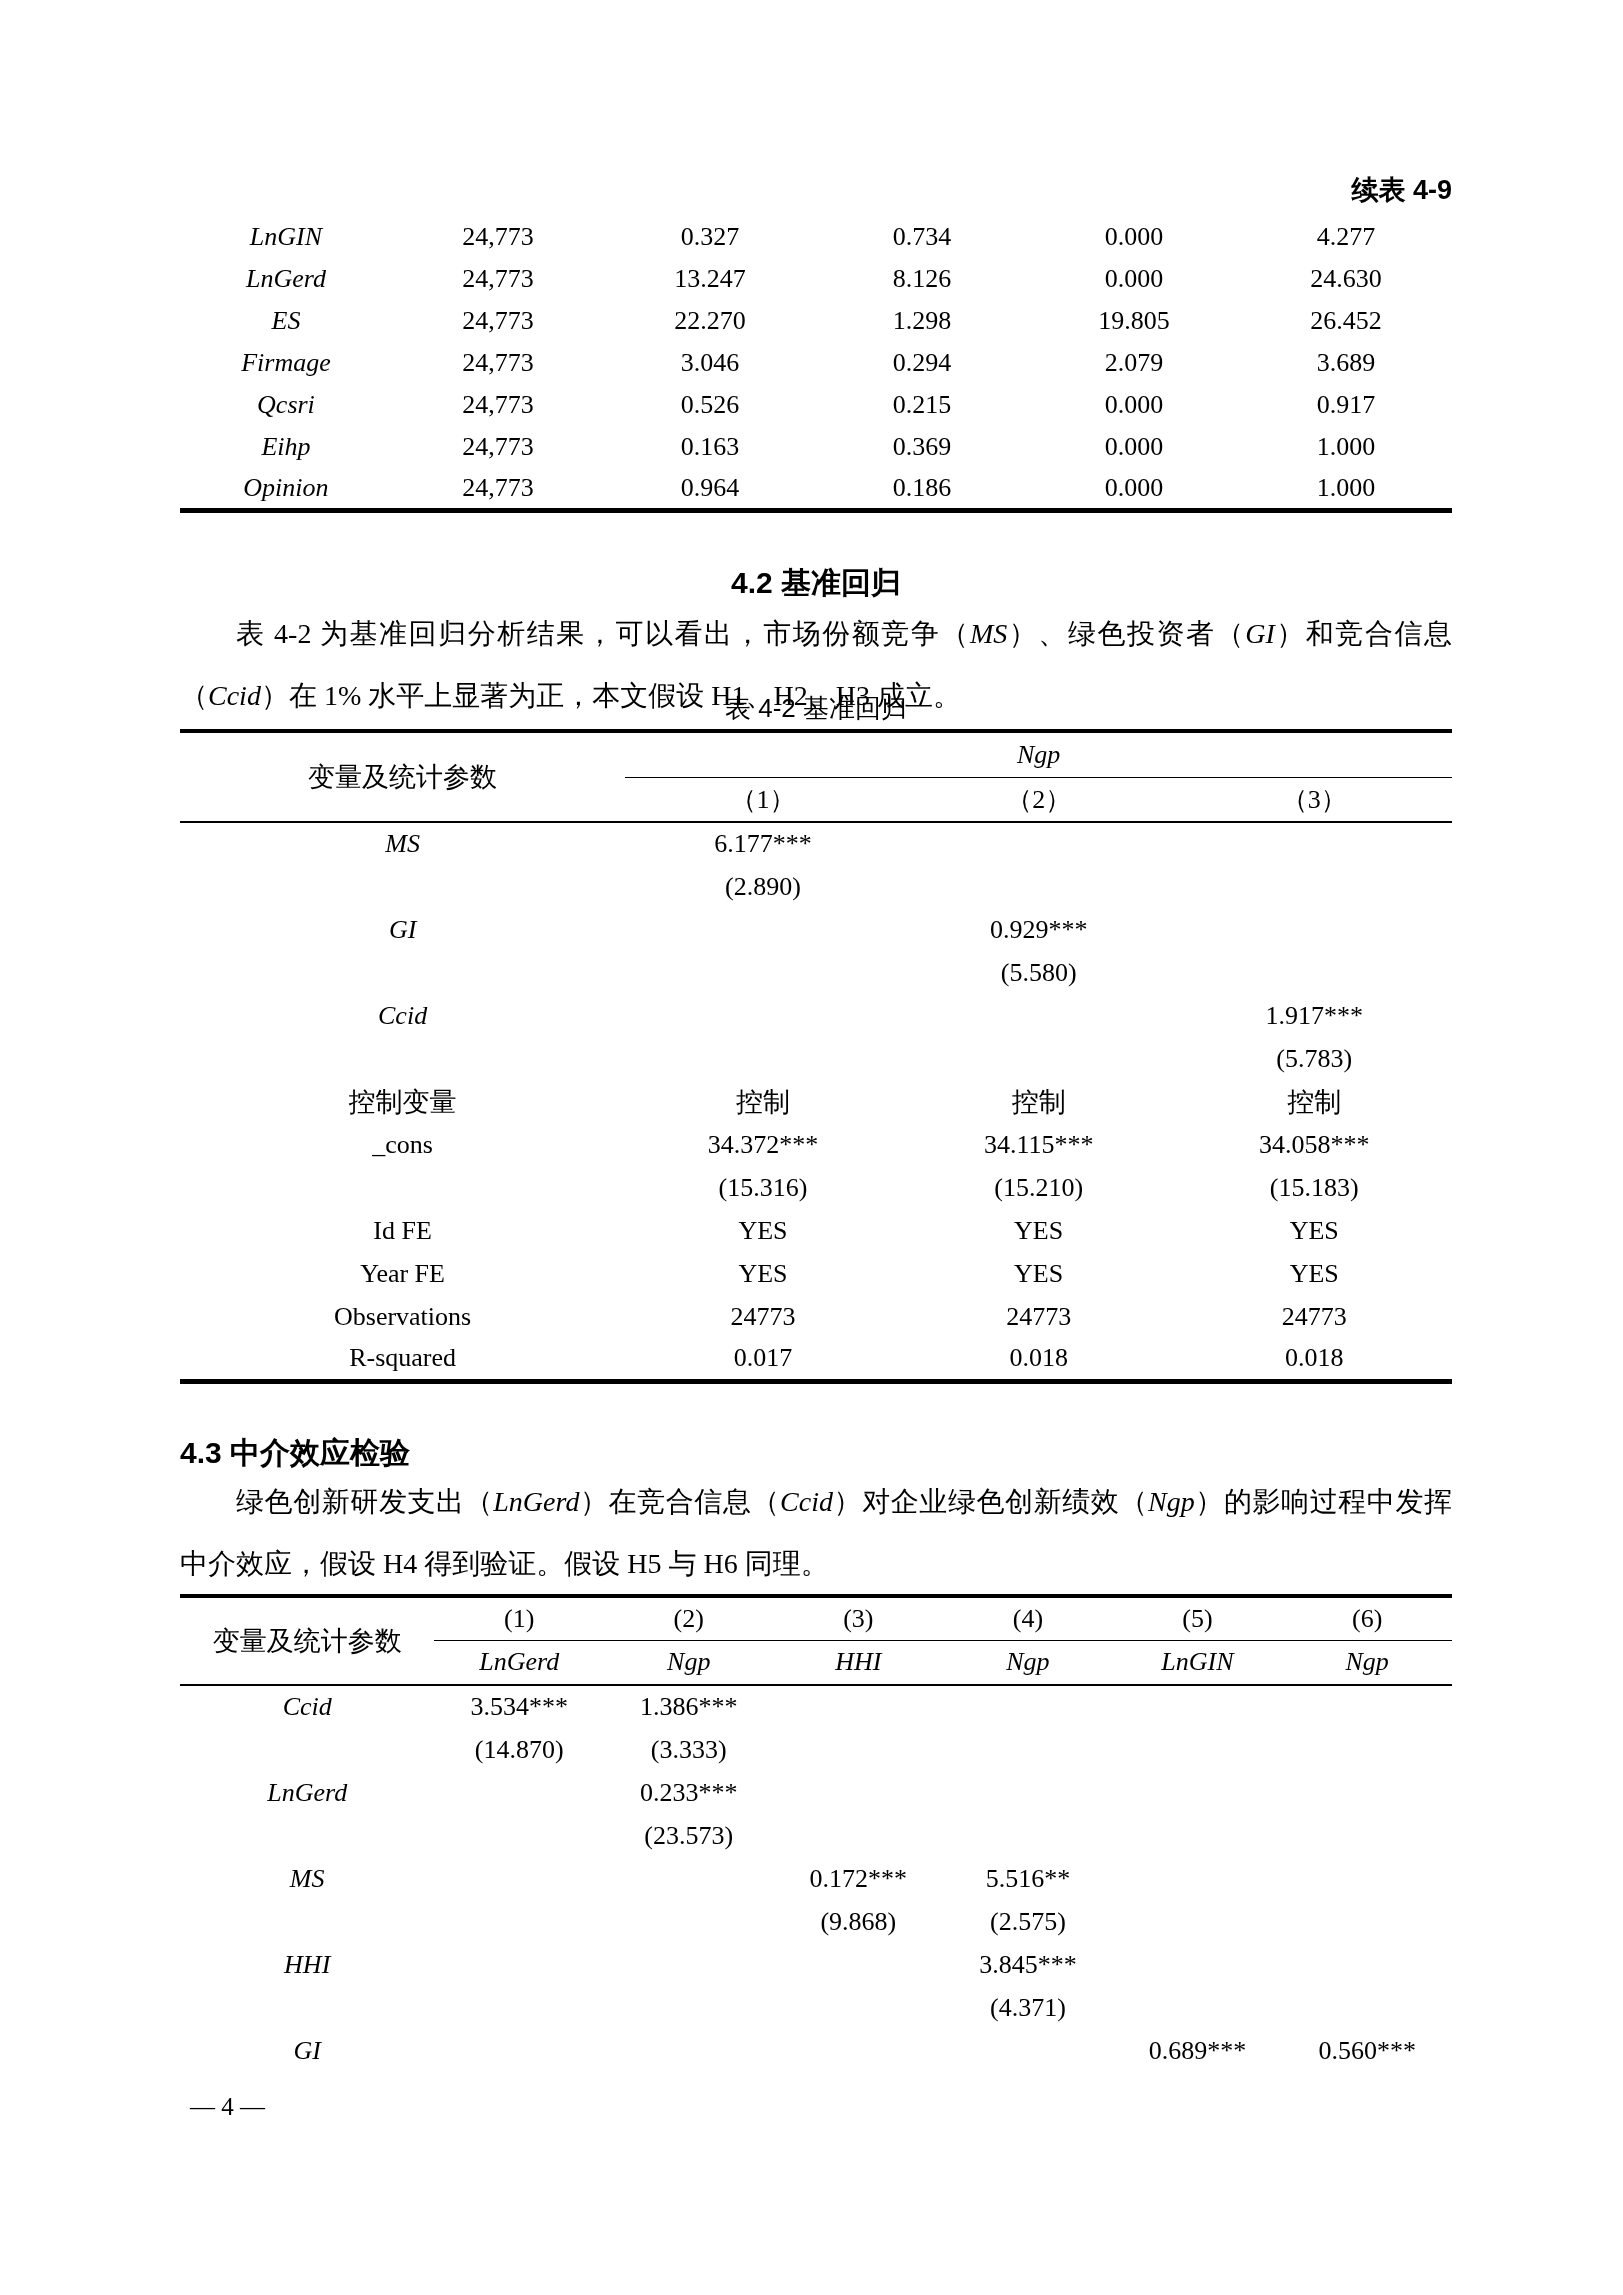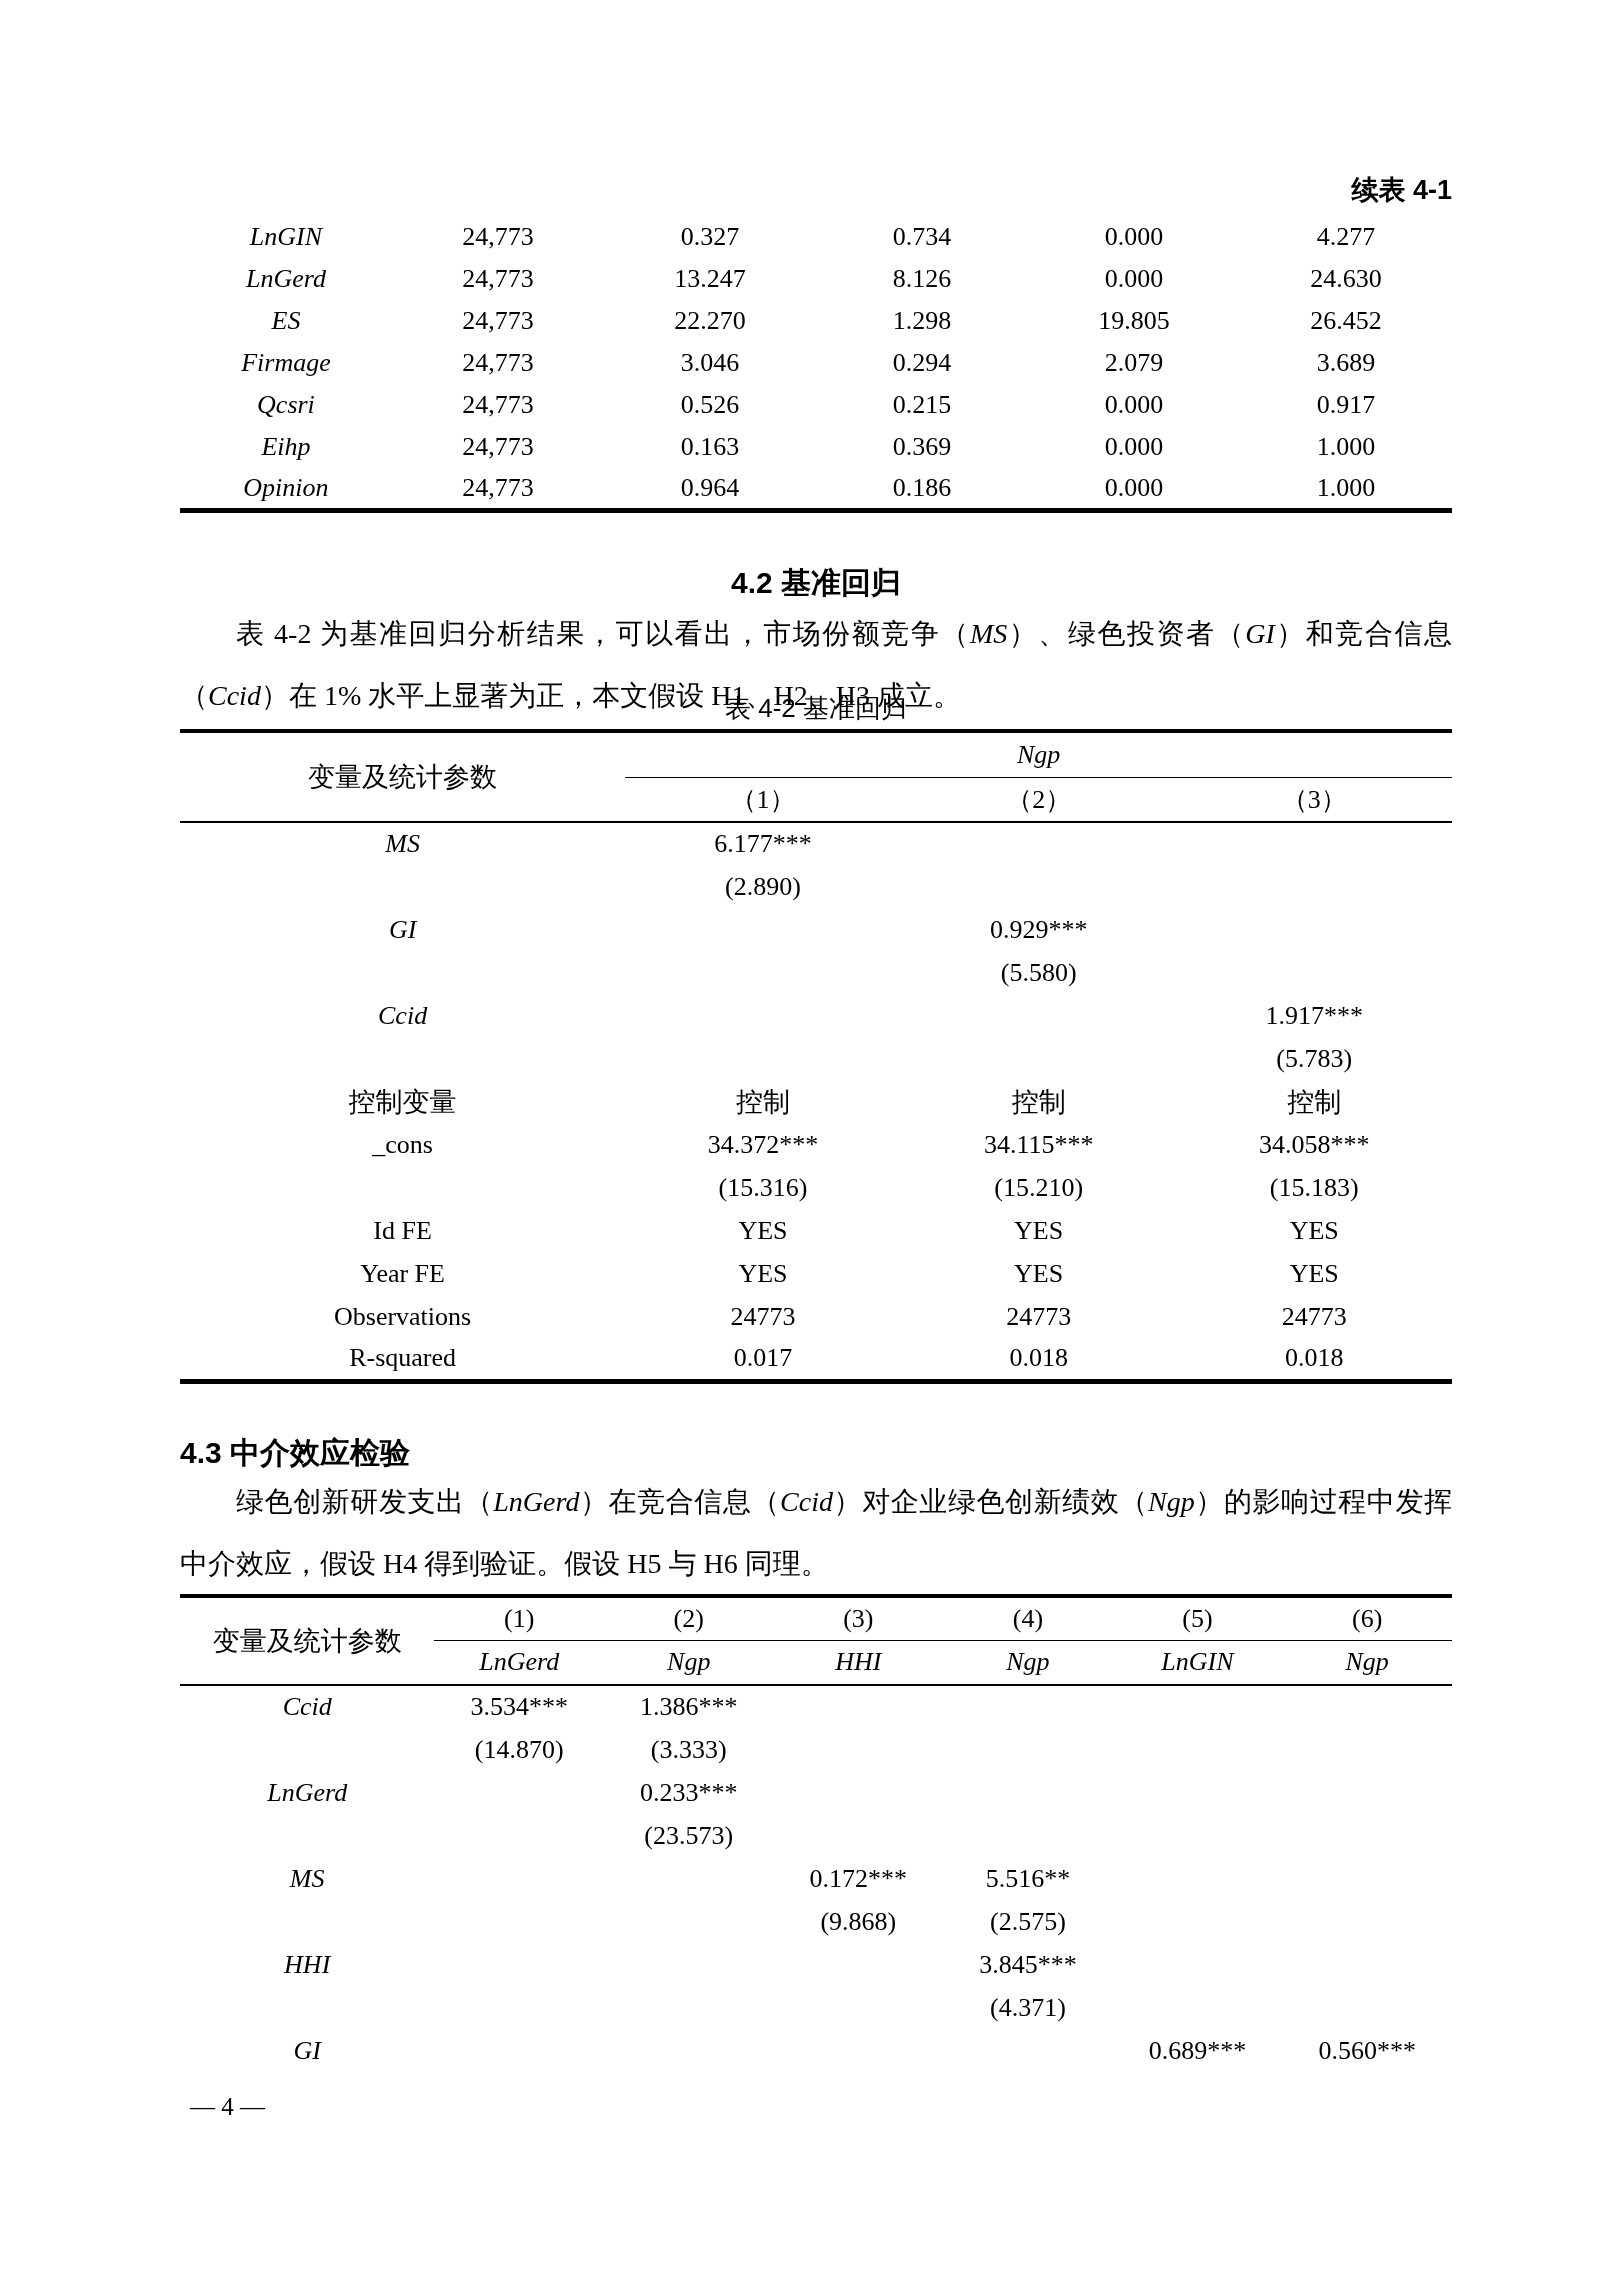--- a/index.html
+++ b/index.html
@@ -68,21 +68,21 @@
 
   .note { top:1402px; font-size:24px; }
 
   .pagenum { top:2093px; left:190px; width:245px; font-size:25px; text-align:left; }
 </style>
 </head>
 <body>
 
 <div class="page">
 
-  <div class="abs cont-label">续表 4-1</div>
+  <div class="abs cont-label">续表 4-9</div>
 
   <table class="abs t41">
     <colgroup>
         <col style="width:16.66%">
         <col style="width:16.67%">
         <col style="width:16.67%">
         <col style="width:16.67%">
         <col style="width:16.67%">
         <col style="width:16.66%">
       </colgroup>

